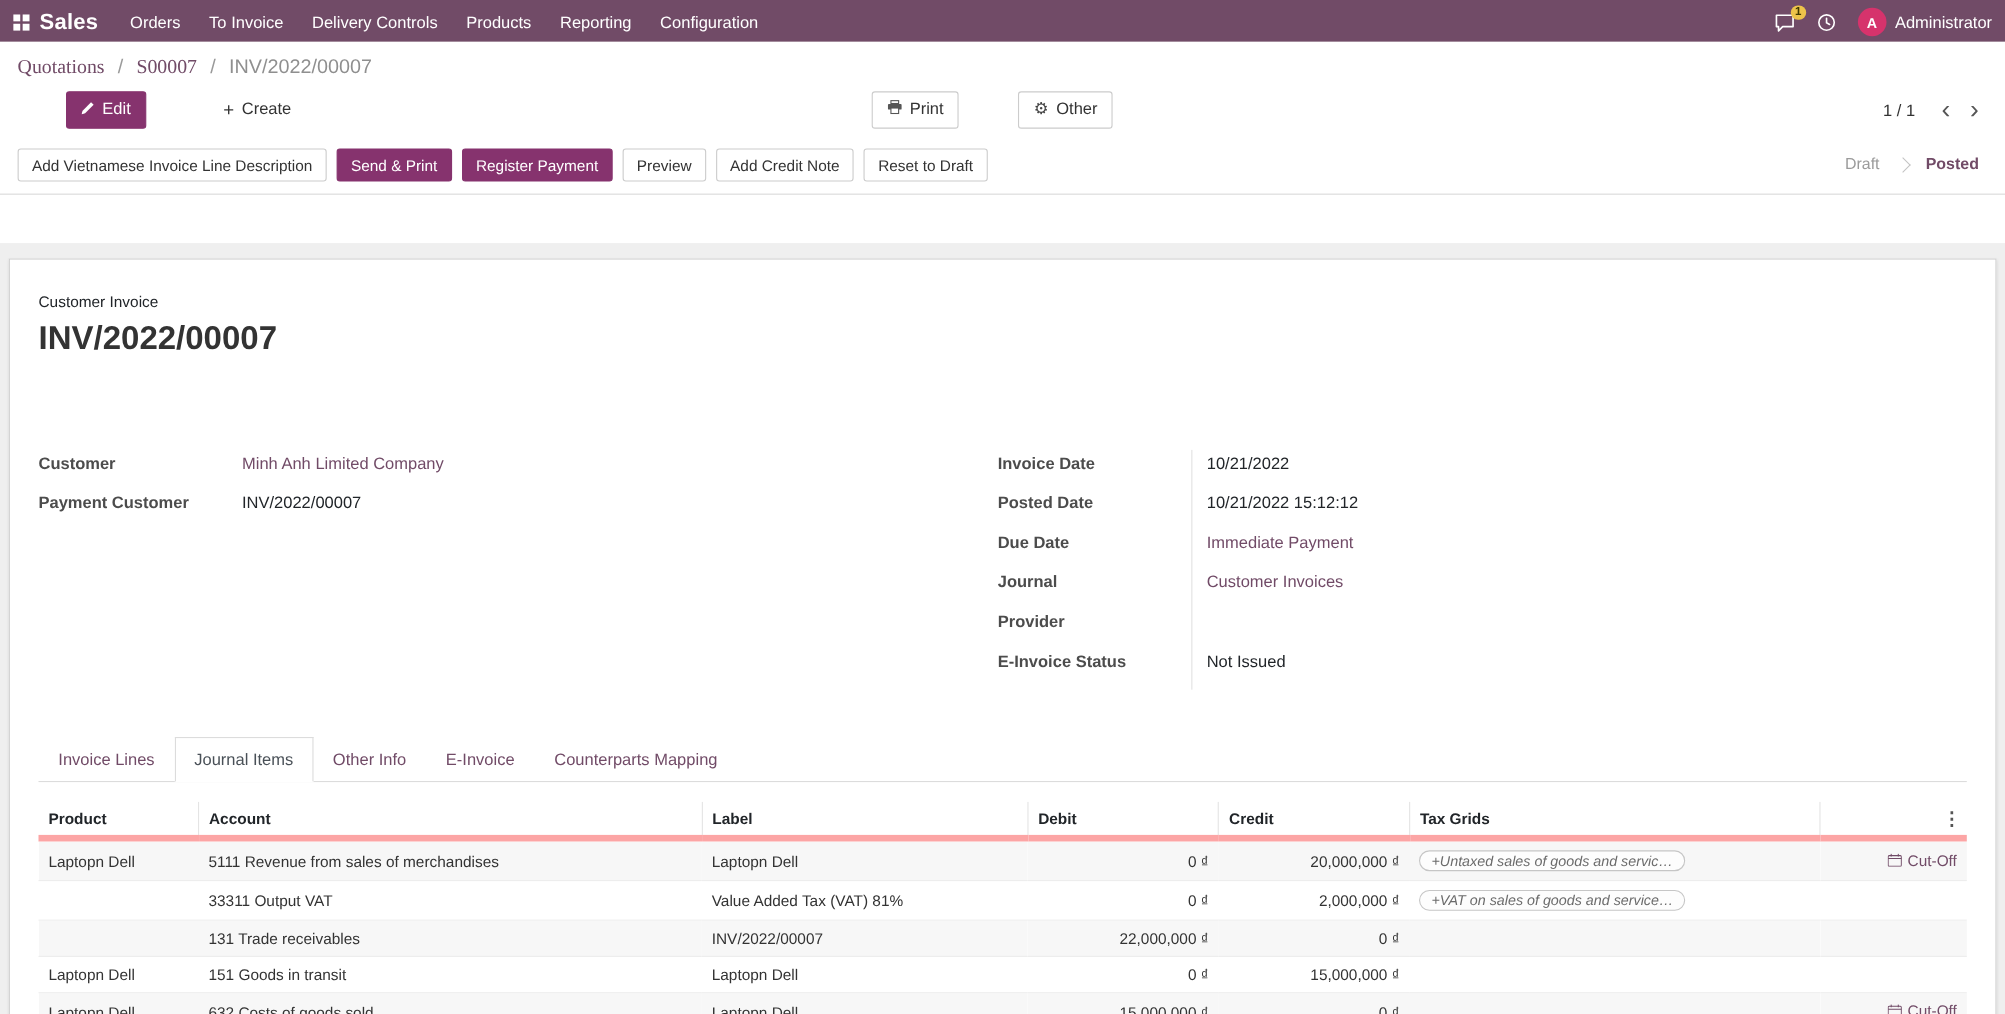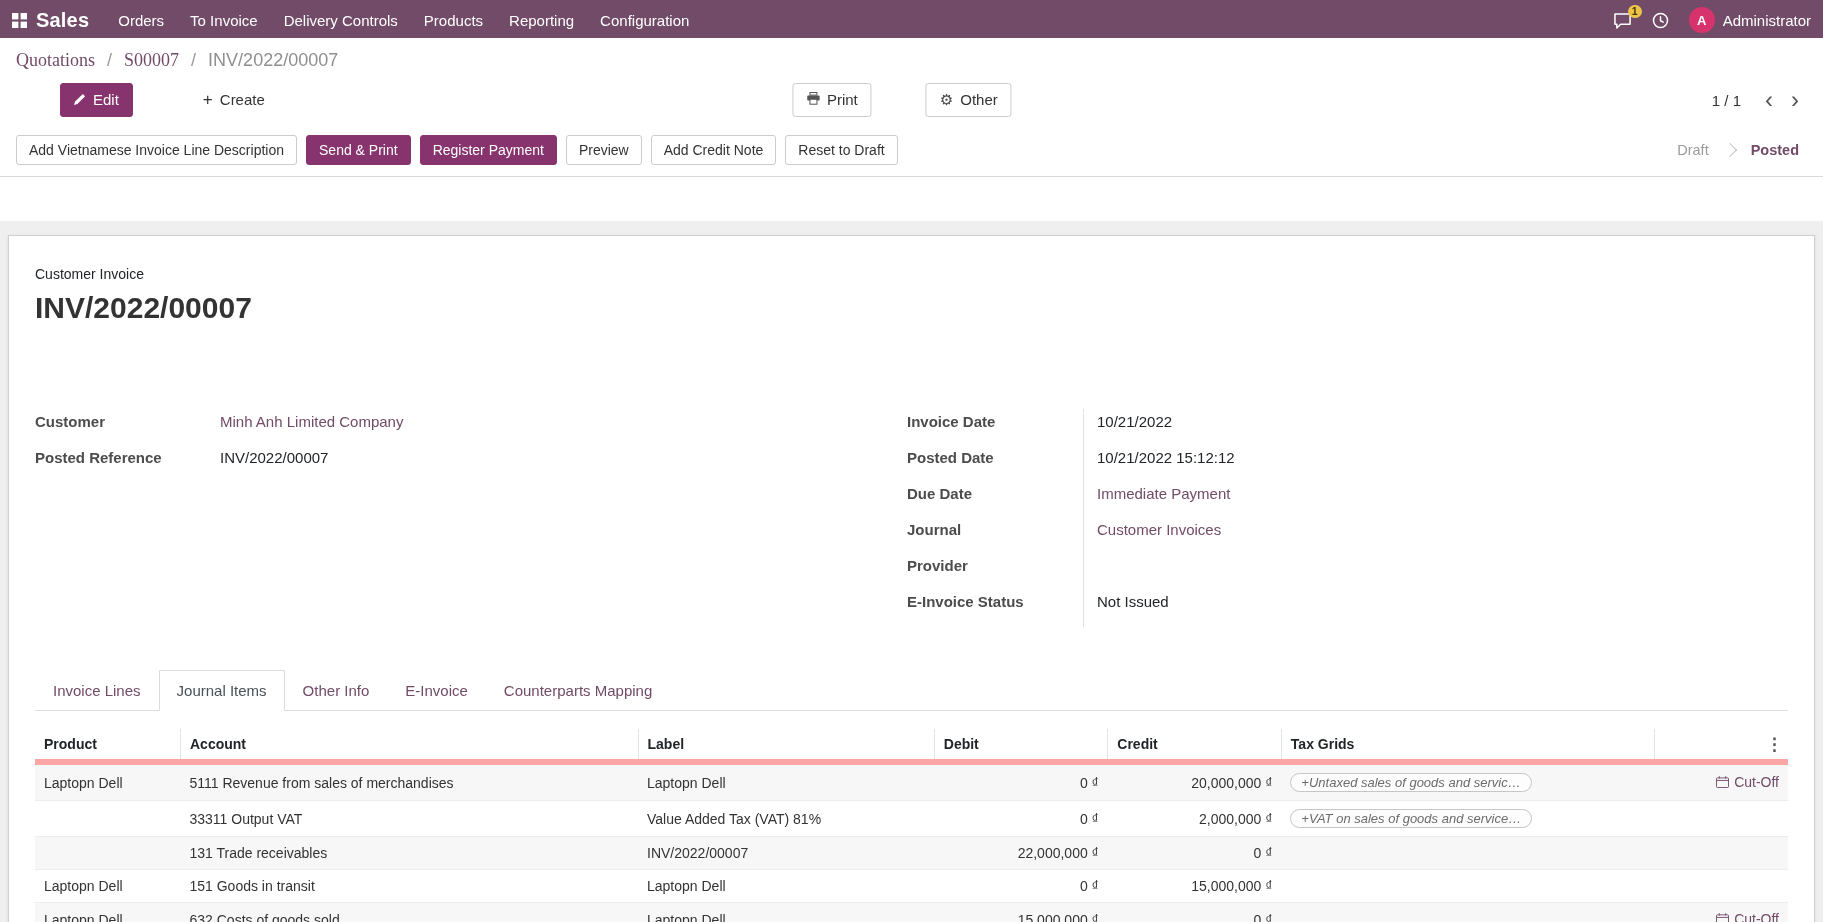--- a/index.html
+++ b/index.html
@@ -255,21 +255,21 @@
     <div class="doc-type">Customer Invoice</div>
     <h1 class="doc-number">INV/2022/00007</h1>
 
     <div class="groups">
       <div class="group-left">
         <div class="field-row">
           <span class="field-label">Customer</span>
           <span class="field-value link">Minh Anh Limited Company</span>
         </div>
         <div class="field-row">
-          <span class="field-label">Posted Reference</span>
+          <span class="field-label">Payment Customer</span>
           <span class="field-value">INV/2022/00007</span>
         </div>
       </div>
 
       <div class="group-right">
         <div class="field-row">
           <span class="field-label">Invoice Date</span>
           <span class="field-value">10/21/2022</span>
         </div>
         <div class="field-row">

